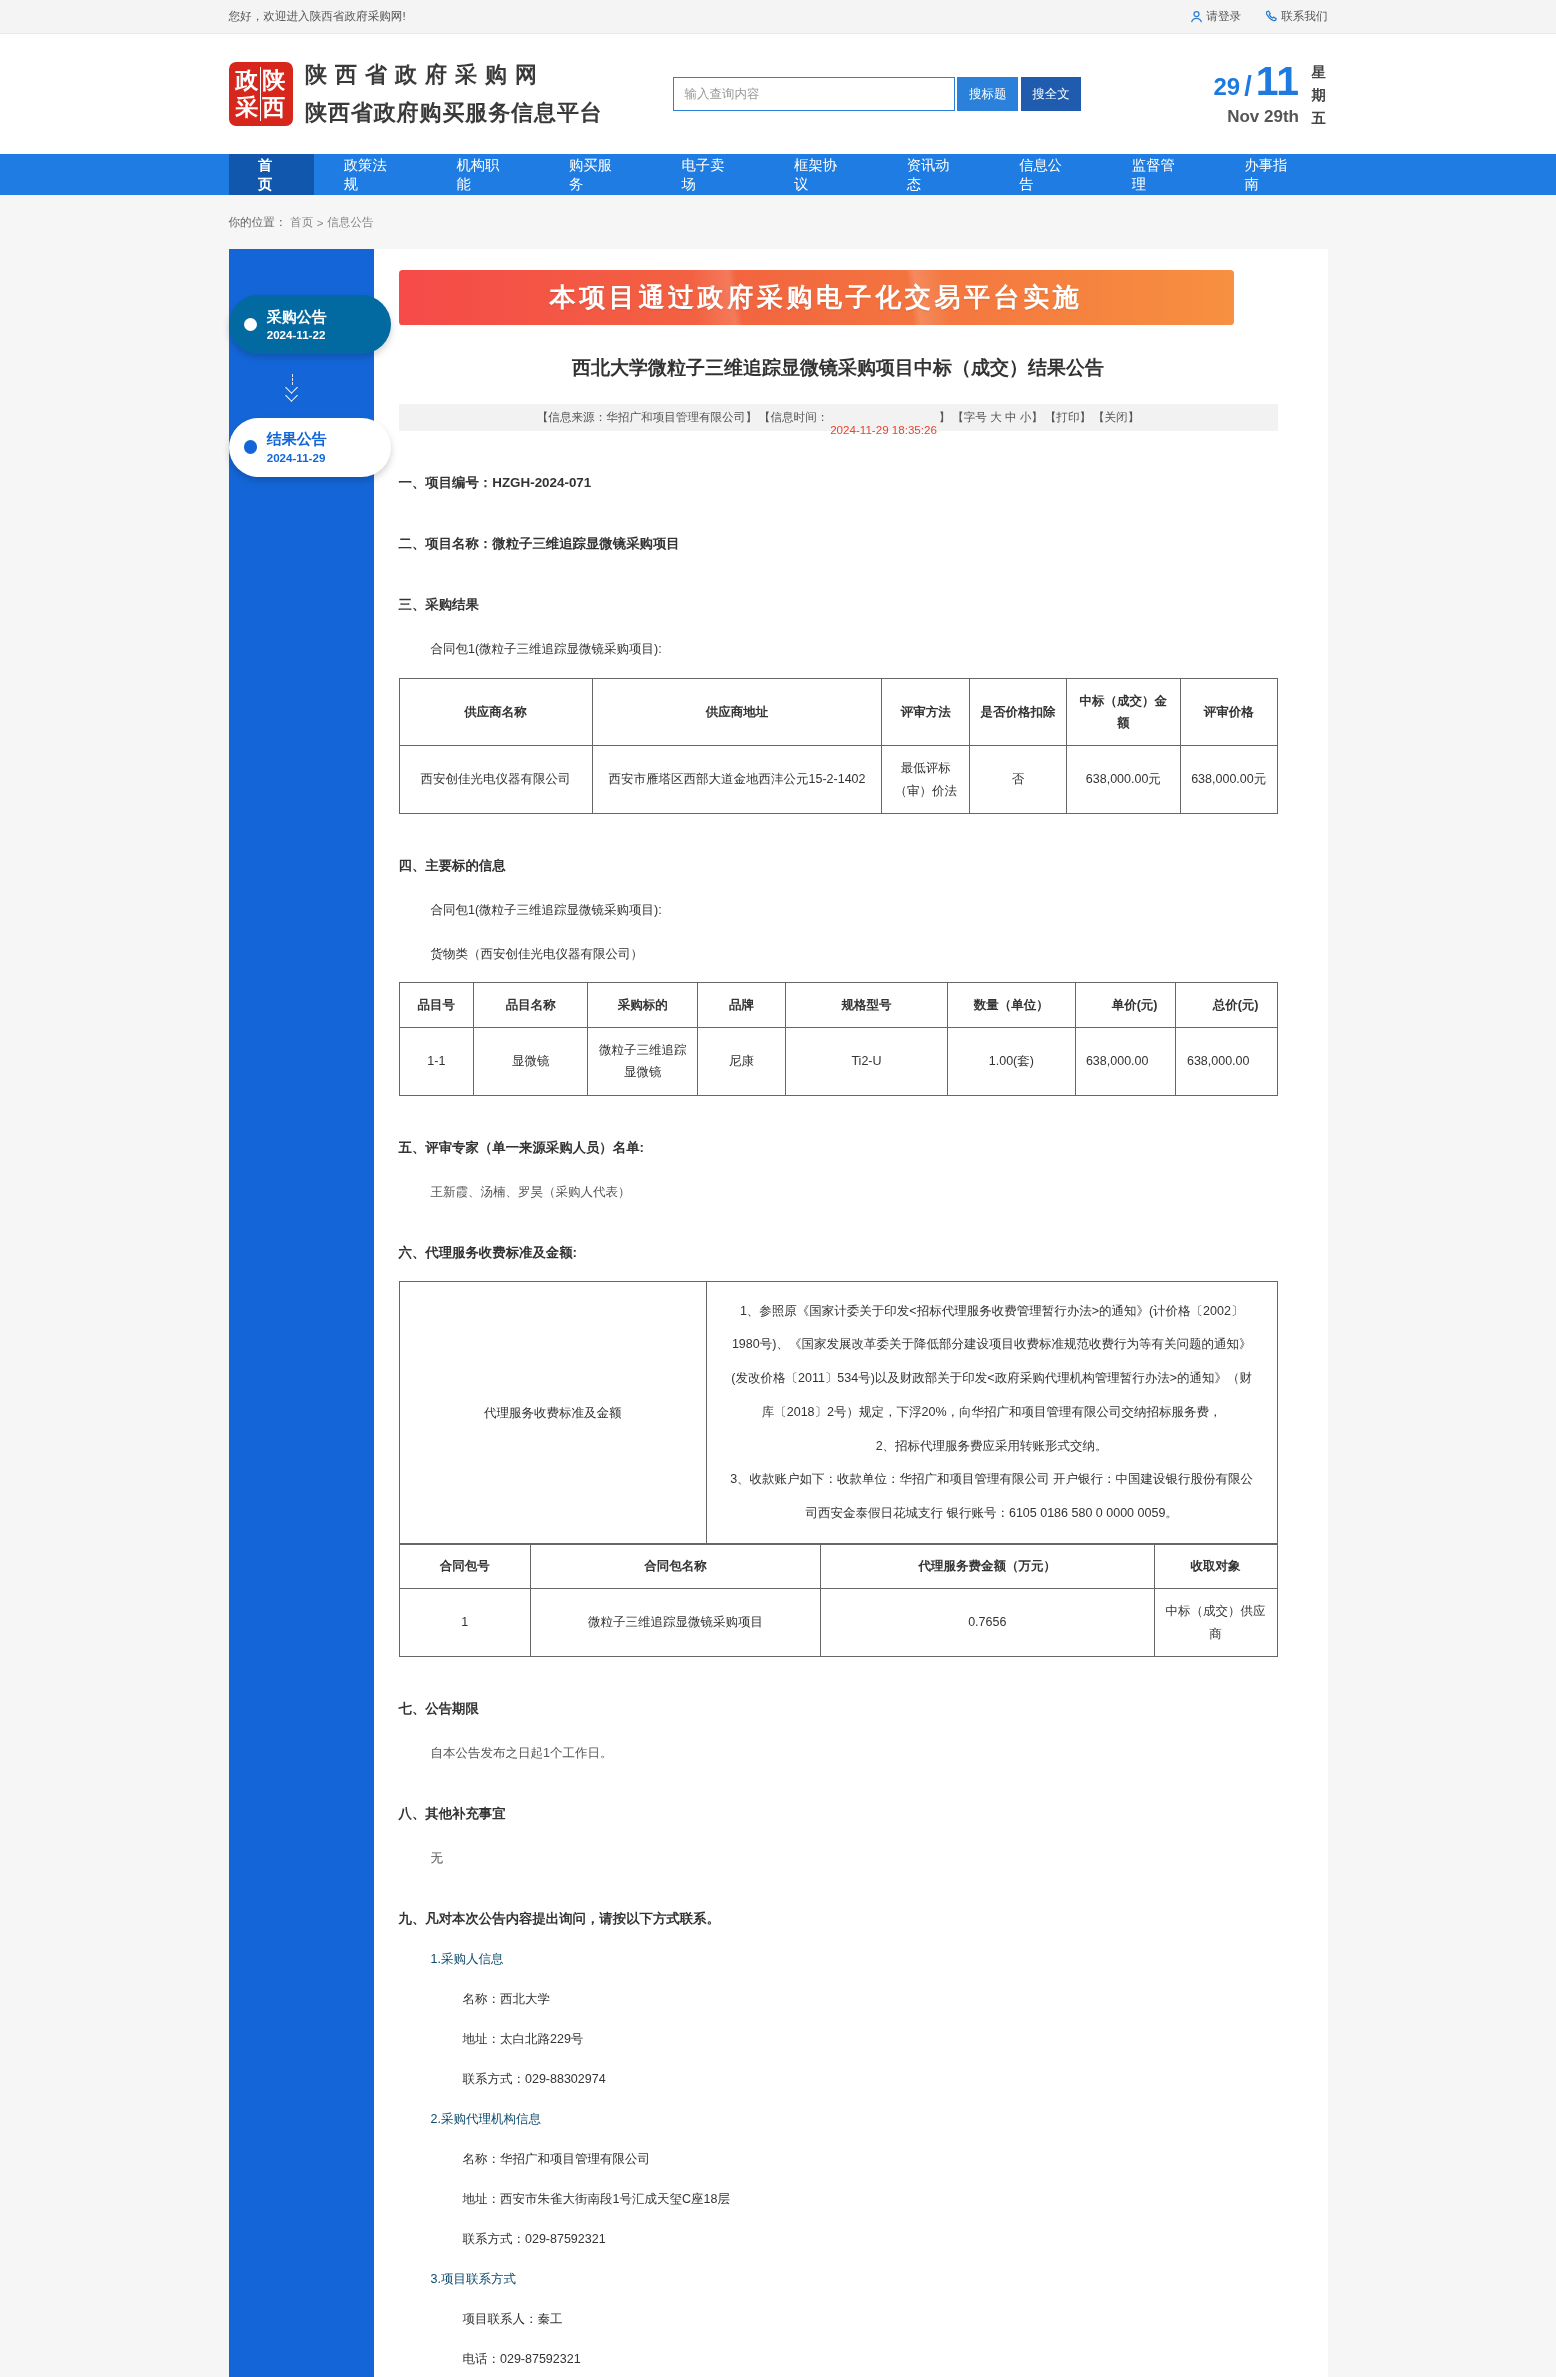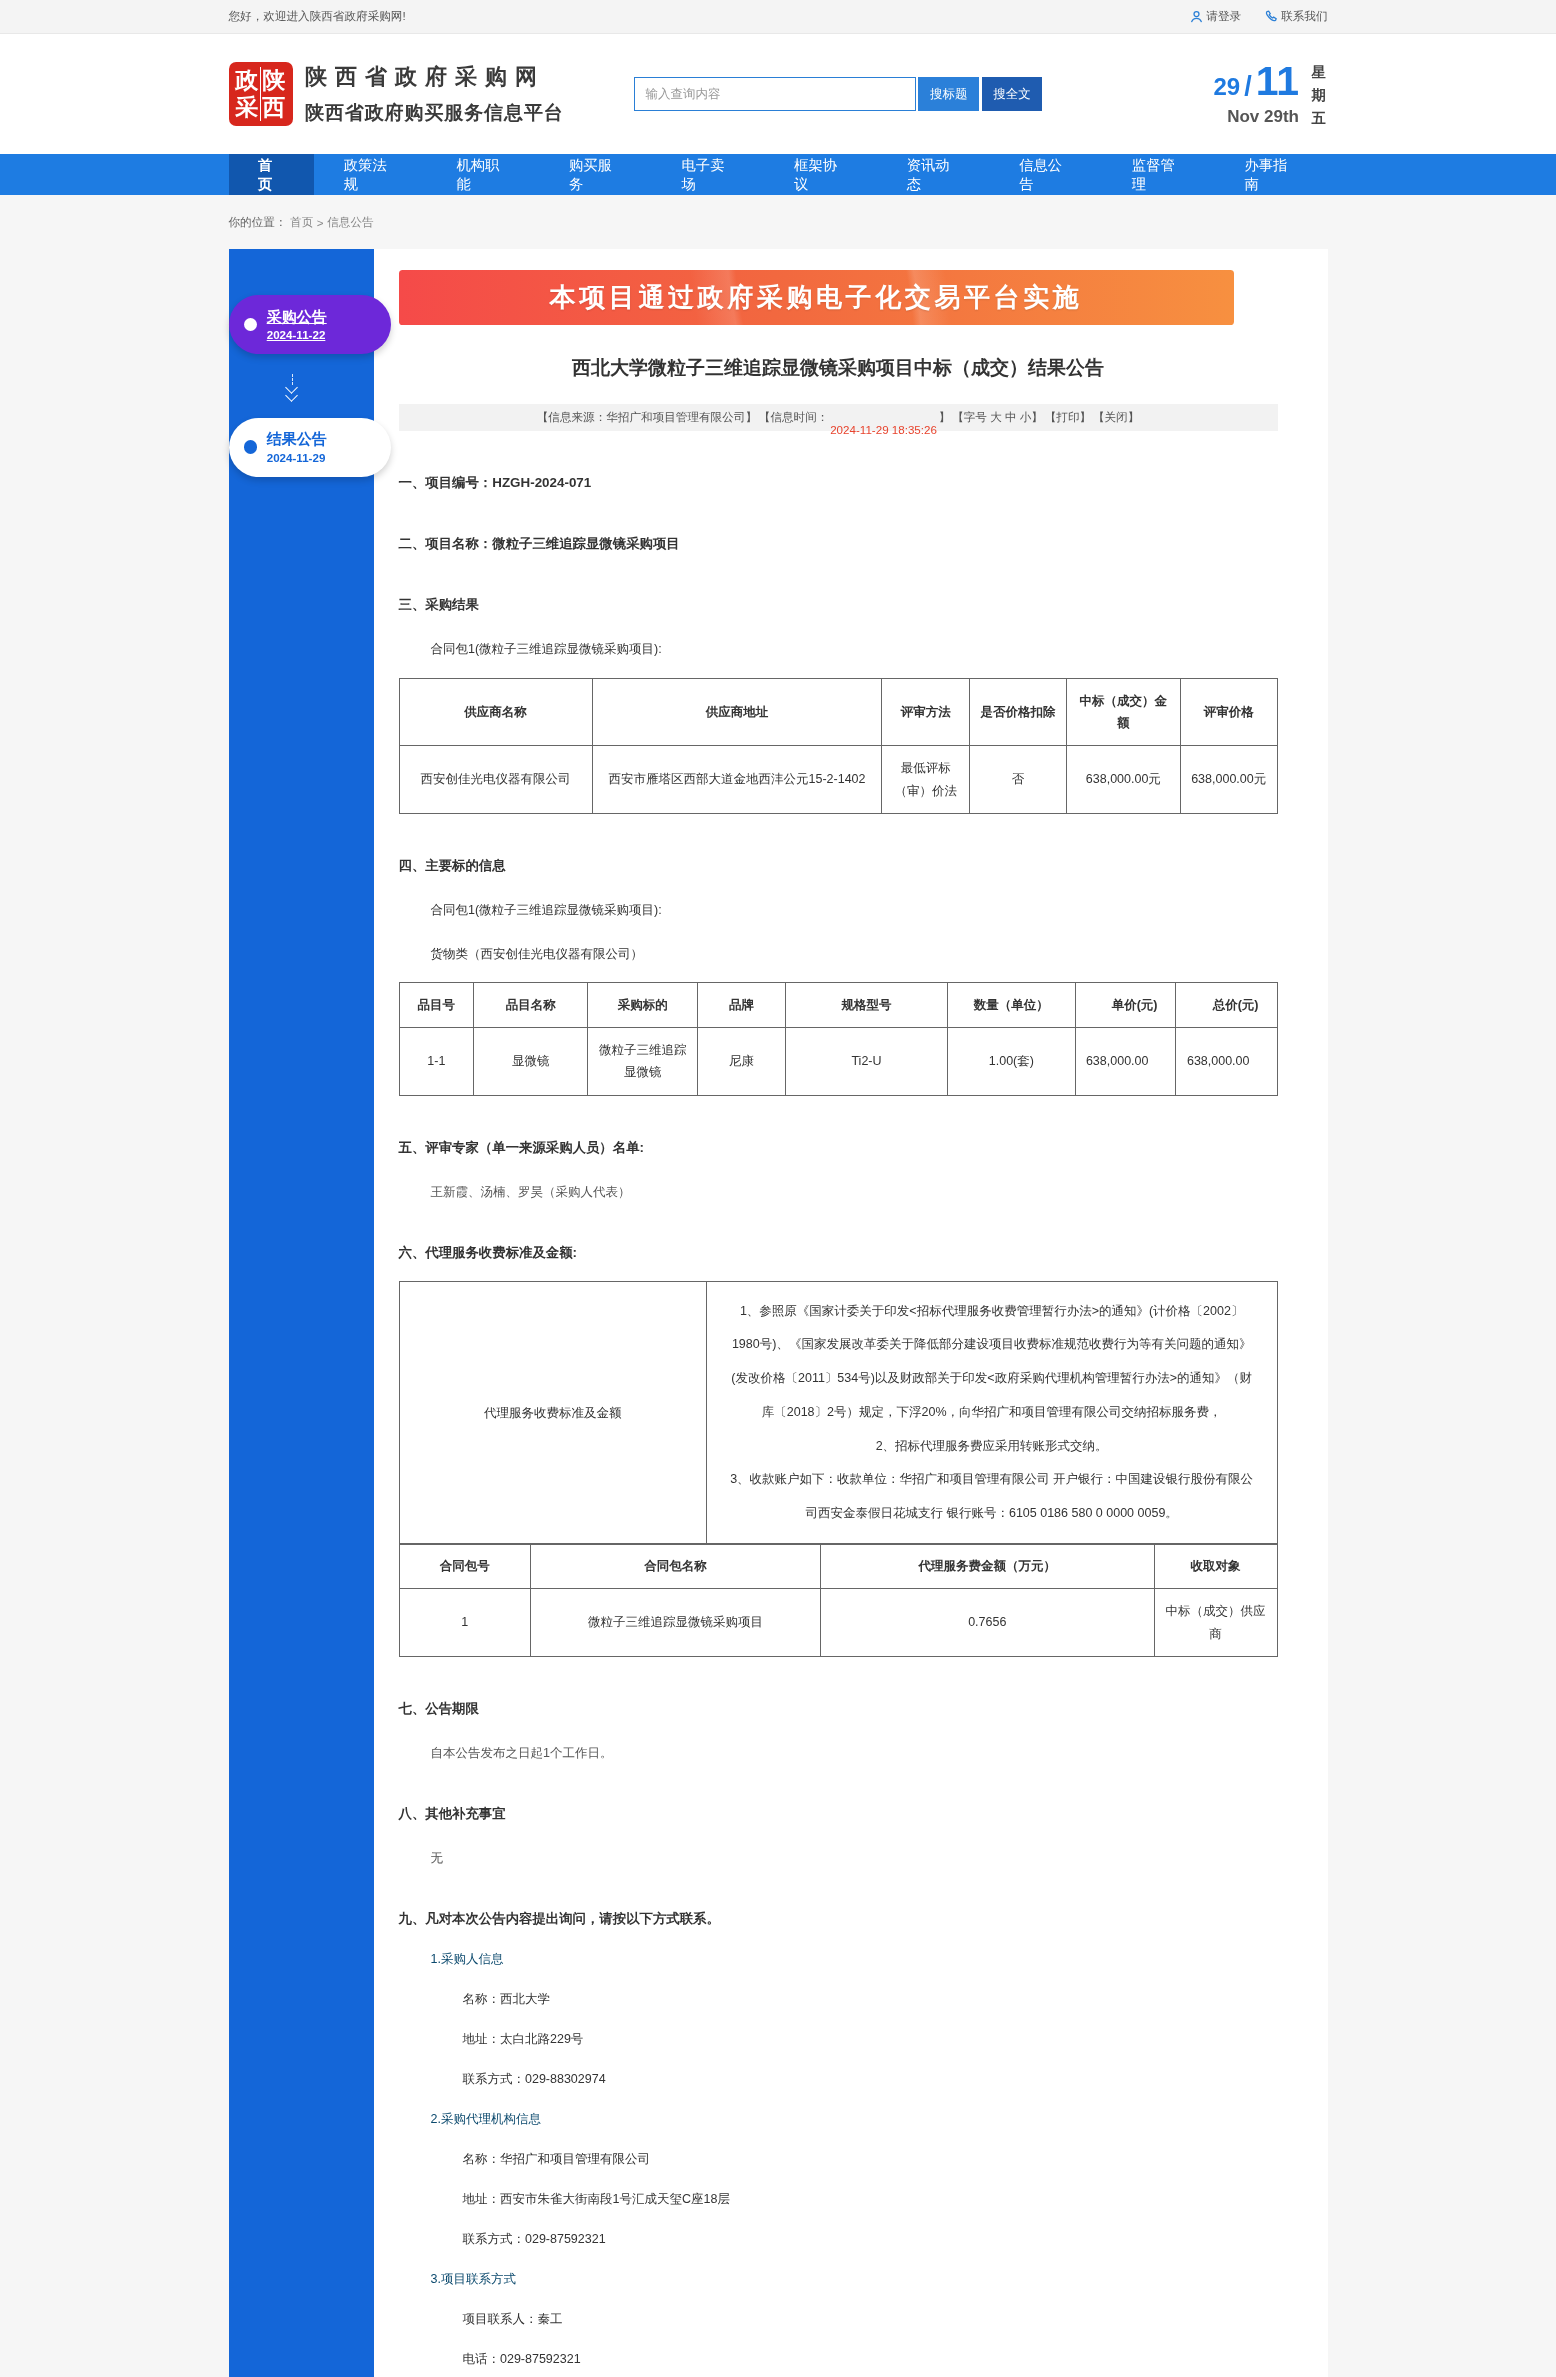--- a/index.html
+++ b/index.html
@@ -14,21 +14,21 @@
   .topbar-link svg { display:block; }
 
   
   .header { background:#fff; height:120px; }
   .header .container { display:flex; align-items:center; height:100%; }
   .logo-wrap { display:flex; align-items:center; gap:12.5px; }
   .logo-sq { width:64px; height:64px; background:#d7271d; border-radius:7.1px; display:grid; grid-template-columns:1fr 1fr; padding:5.4px; color:#fff; font-weight:bold; }
   .logo-sq span { font-size:23px; line-height:27px; text-align:center; }
   .logo-sq span:nth-child(odd){ border-right:1.8px solid #fff; }
   .logo-text .l1 { font-size:22px; font-weight:bold; color:#3a3a3a; letter-spacing:8px; }
-  .logo-text .l2 { font-size:19px; font-weight:bold; color:#3a3a3a; margin-top:7.1px; letter-spacing:0.9px; }
+  .logo-text .l2 { font-size:22px; font-weight:bold; color:#3a3a3a; margin-top:7.1px; letter-spacing:0.9px; }
   .search-wrap { display:flex; align-items:center; margin-left:70px; }
   .search-input { width:282px; height:34px; border:1.8px solid #2a7fd6; padding:0 10.7px; font-size:12.5px; color:#333; outline:none; }
   .search-input::placeholder { color:#999; }
   .btn-search { height:34px; padding:0 11.6px; border:none; color:#fff; font-size:12.5px; cursor:pointer; margin-left:2.7px; }
   .btn-title { background:#2b80d9; }
   .btn-full  { background:#1f5cb0; }
   .date-wrap { margin-left:auto; display:flex; align-items:flex-start; gap:12.5px; }
   .date-nums { text-align:right; }
   .date-line1 { color:#1f7ae0; font-weight:bold; }
   .date-day { font-size:24px; }
@@ -47,21 +47,21 @@
   .crumbbar { height:54px; }
   .crumbbar .container { display:flex; align-items:center; height:100%; font-size:11.6px; color:#888; gap:3.6px; }
   .crumb-prefix { color:#666; }
   .crumb-link { color:#888; cursor:pointer; }
 
   
   .content { display:flex; margin-bottom:18px; }
   .sidebar { width:145px; background:#1466d8; position:relative; flex-shrink:0; }
   .side-pill { width:162px; height:59px; border-radius:29.5px; display:flex; align-items:center; gap:9.8px; padding-left:15px; position:relative; z-index:2; box-shadow:0 3.6px 7.1px rgba(0,0,0,.18); cursor:pointer; }
   .side-pill.first { margin-top:46px; }
-  .pill-dark { background:#6d28d9; color:#fff;text-decoration:underline; }
+  .pill-dark { background:#0369a1; color:#fff; }
   .pill-light { background:#ffffff; color:#1466d8; }
   .pill-dot { width:13.4px; height:13.4px; border-radius:50%; flex-shrink:0; }
   .pill-dark .pill-dot { background:#fff; }
   .pill-light .pill-dot { background:#1466d8; }
   .pill-label { font-size:15px; font-weight:bold; line-height:1.25; }
   .pill-date { font-size:11.6px; font-weight:bold; margin-top:1.8px; }
   .side-arrow { margin:19.6px 0 18px 55px; width:18px; }
   .dash-line { height:11.6px; border-left:1.8px dashed rgba(255,255,255,.85); margin-left:8px; }
   .chev { width:9px; height:9px; border-right:1.8px solid #fff; border-bottom:1.8px solid #fff; transform:rotate(45deg); margin:-1.8px 0 0 3.6px; }
 

